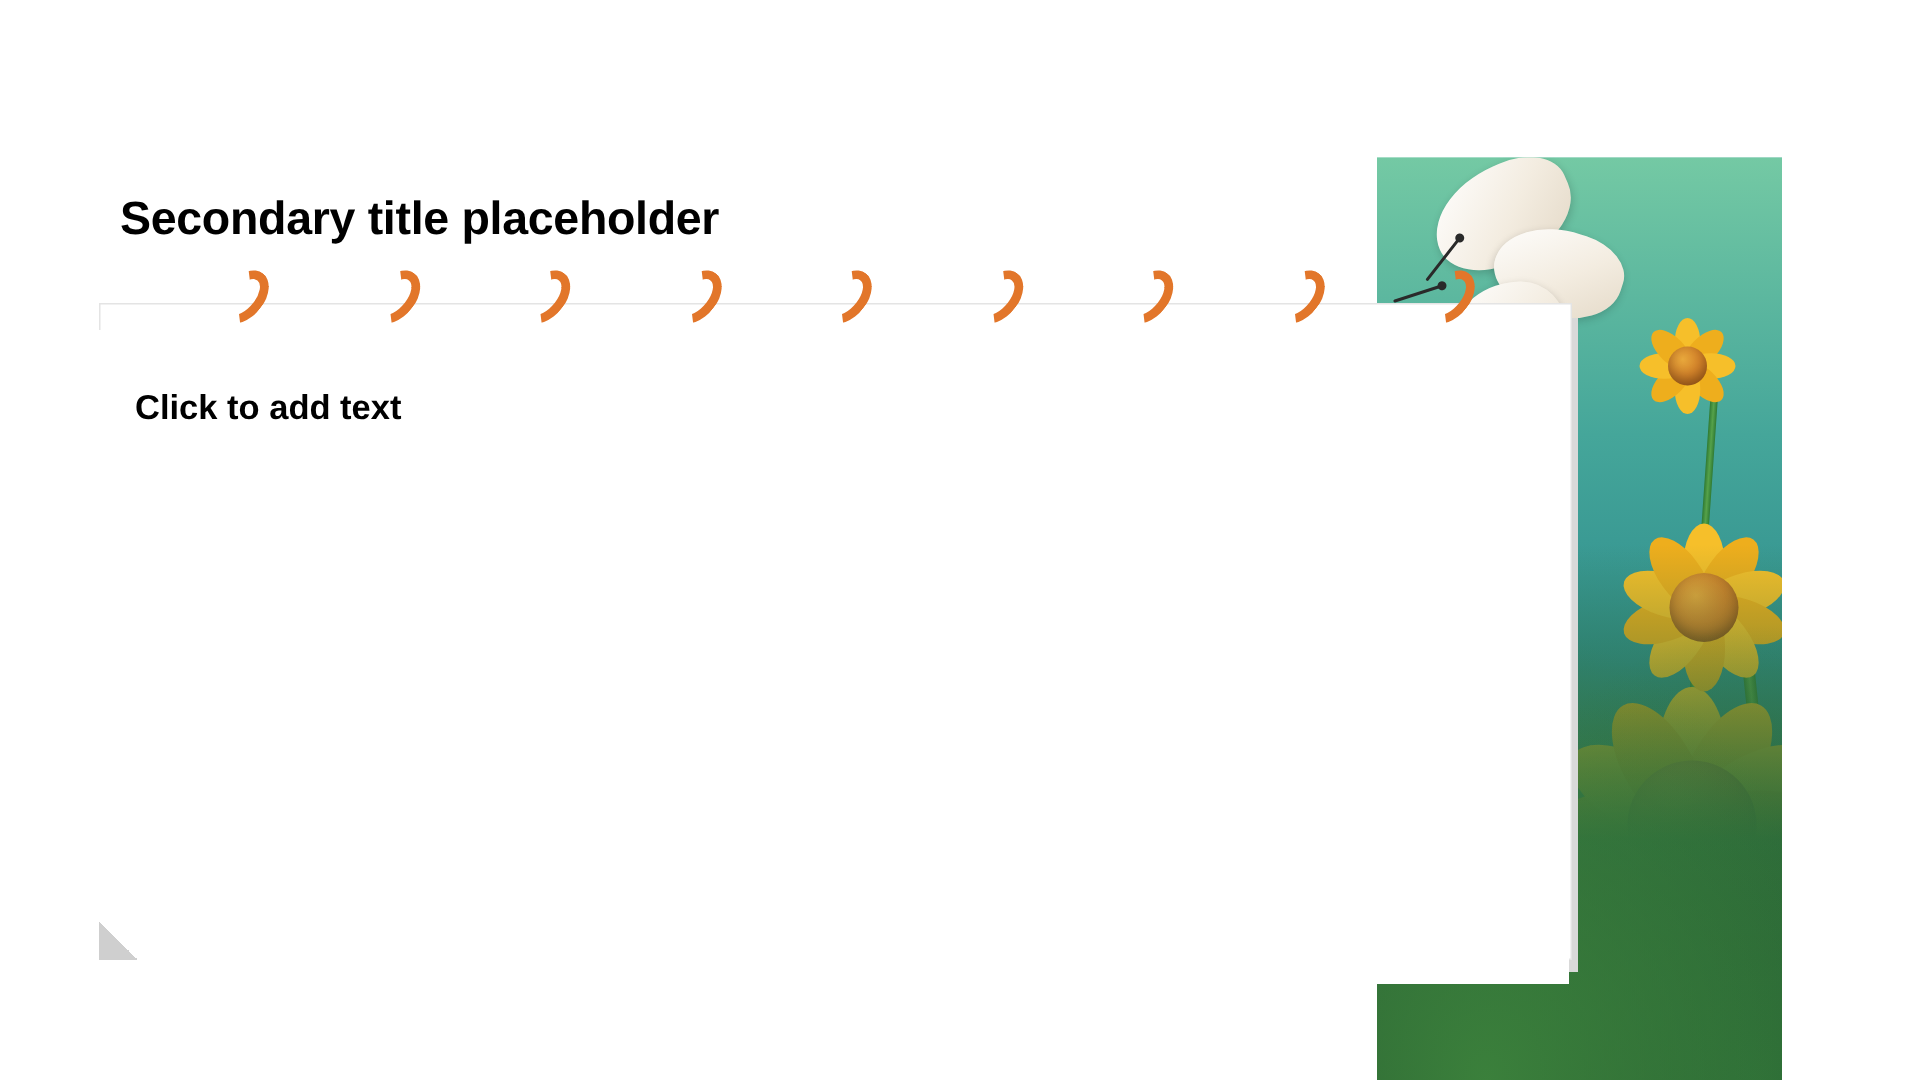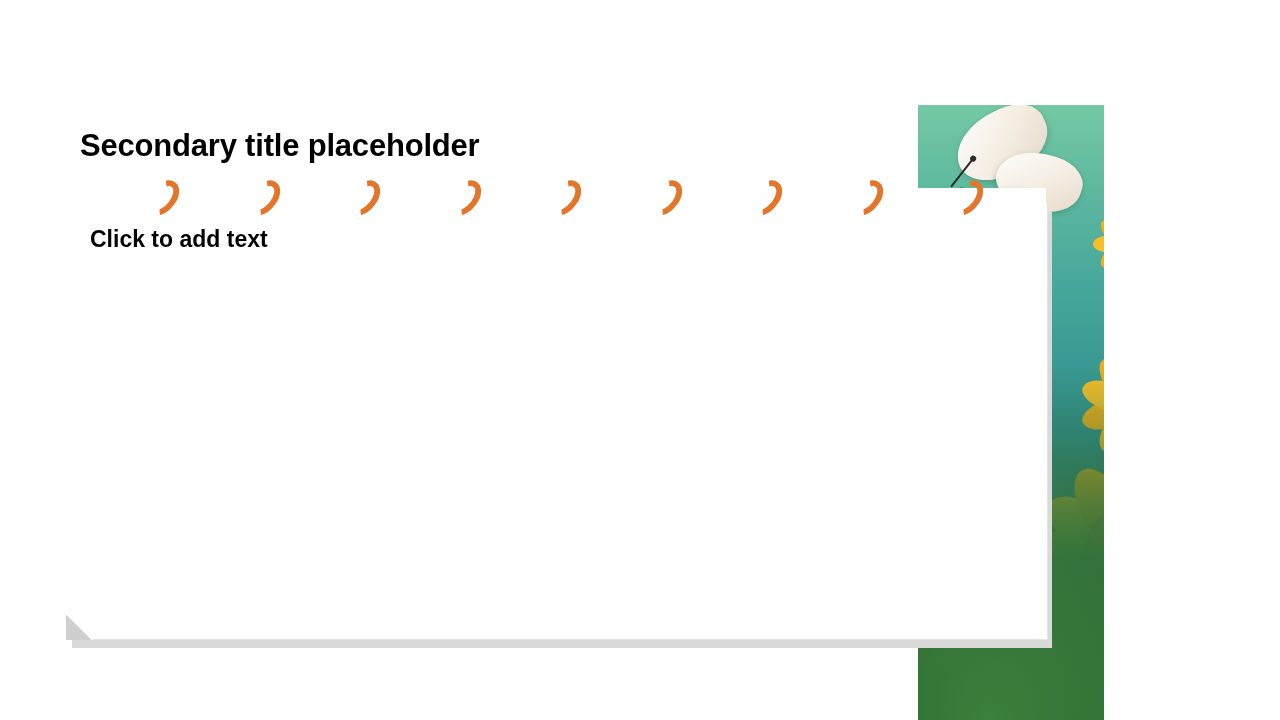--- a/index.html
+++ b/index.html
@@ -7,21 +7,21 @@
     padding: 0;
     width: 1280px;
     height: 720px;
     background: #ffffff;
     font-family: "Liberation Sans", sans-serif;
     overflow: hidden;
   }
 
   .slide {
     position: relative;
-    width: 1104px;
+    width: 1188px;
     height: 720px;
     background: #ffffff;
     overflow: hidden;
   }
 
   
   .photo-panel {
     position: absolute;
     left: 918px;
     top: 105px;
@@ -154,21 +154,21 @@
     top: 202px;
     width: 980px;
     height: 436px;
     border: 1px solid #e4e4e4;
     background: #ffffff;
     z-index: 2;
   }
   .card {
     position: absolute;
     left: 66px;
-    top: 188px;
+    top: 220px;
     width: 980px;
     height: 436px;
     background: #ffffff;
     z-index: 3;
     box-sizing: border-box;
     padding: 38px 40px 0 24px;
   }
   .card-body-title {
     font-size: 23px;
     font-weight: bold;

